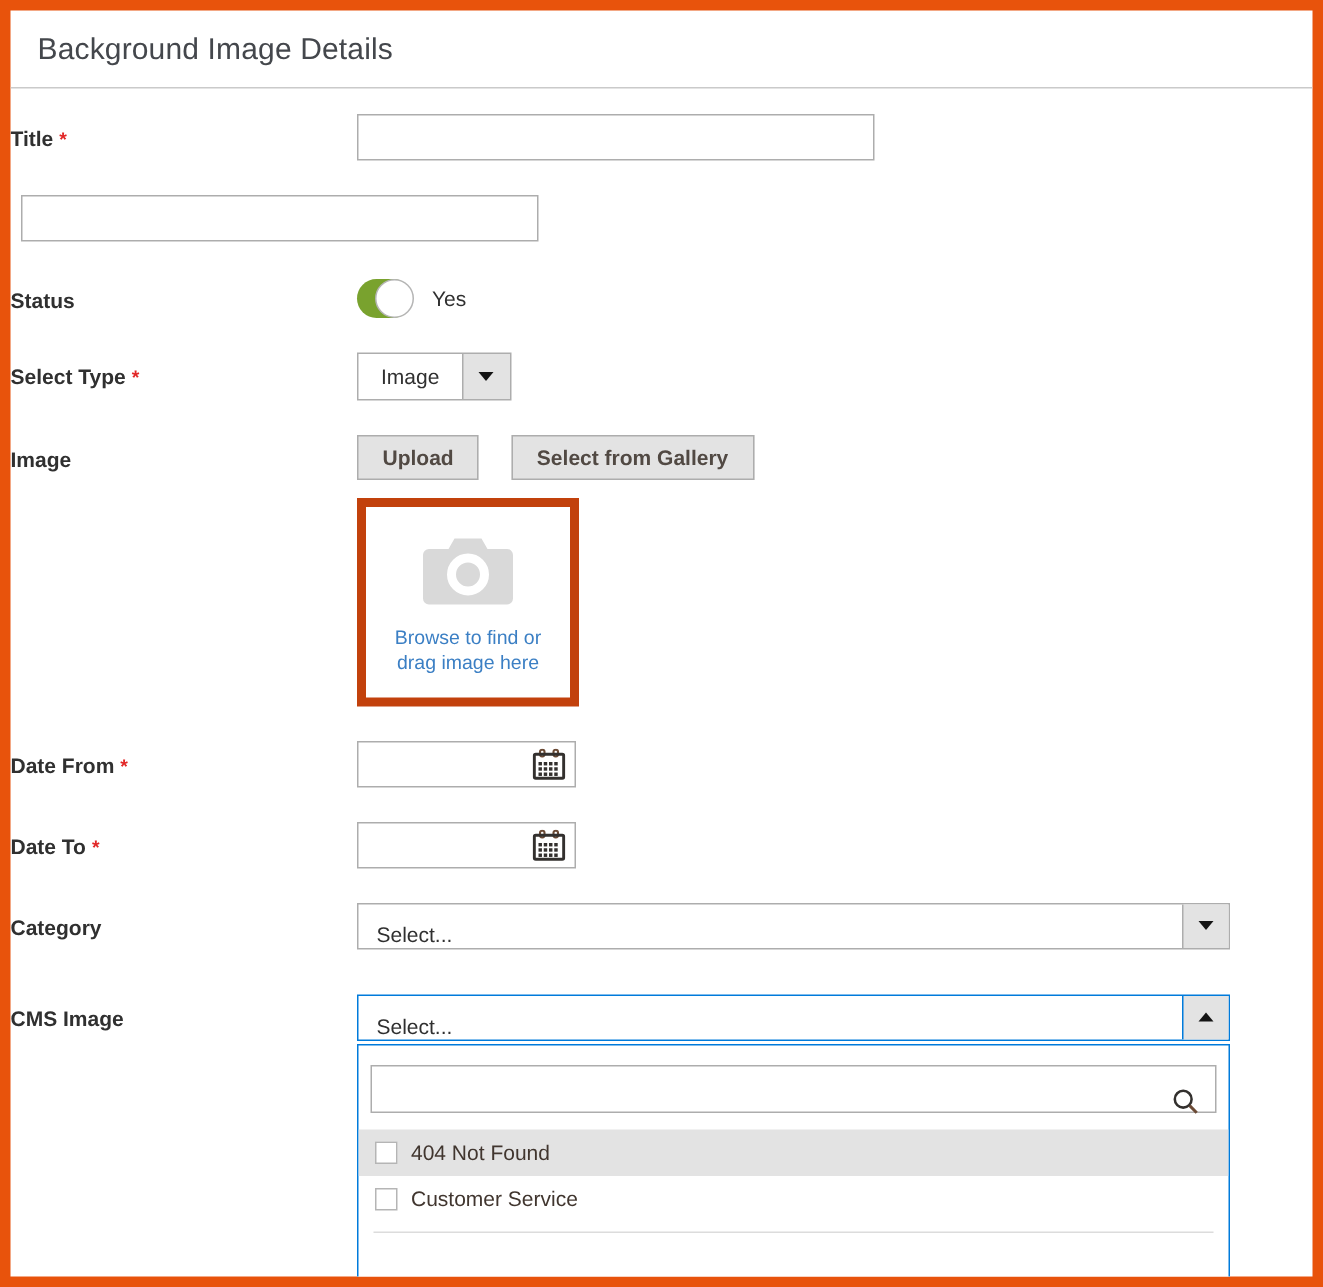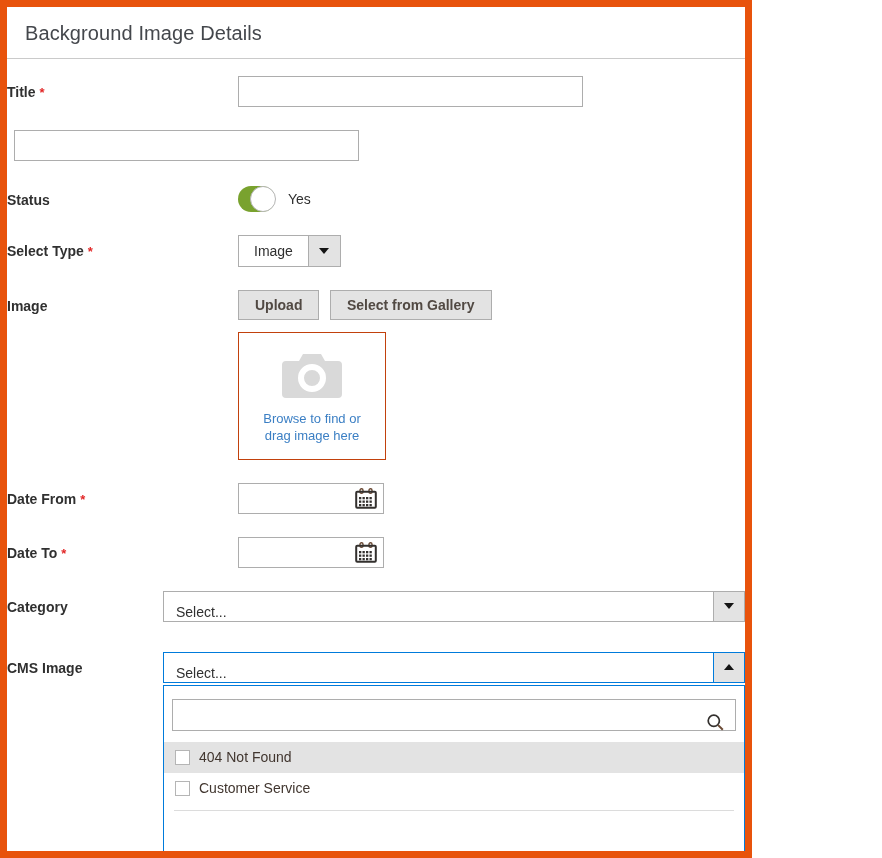--- a/index.html
+++ b/index.html
@@ -1,16 +1,16 @@
 <!DOCTYPE html>
 <html><head>
 <meta charset="utf-8">
 <style>
   html,body{margin:0;padding:0;background:#fff;font-family:"Liberation Sans",sans-serif;}
-  .page{width:752px;height:858px;box-sizing:border-box;border:7px solid #e8530c;background:#fff;overflow:hidden;}
+  .page{width:882px;height:858px;box-sizing:border-box;border:7px solid #e8530c;background:#fff;overflow:hidden;}
   .header{padding:15px 18px 13px;border-bottom:1px solid #cacaca;}
   .header h1{margin:0;font-size:20px;font-weight:400;color:#44474c;letter-spacing:.1px;}
   .form{padding-top:17px;}
   .row{display:flex;align-items:flex-start;margin-bottom:23px;}
   .row.mb-30{margin-bottom:30px;}
   .row.mb-0{margin-bottom:0;}
   .label-col{width:224px;box-sizing:border-box;text-align:left;padding-top:8px;font-size:14px;font-weight:600;color:#303030;}
   .req{color:#e22626;font-size:13px;margin-left:4px;}
   .field-col{margin-left:7px;}
   .text-input{height:31px;box-sizing:border-box;border:1px solid #adadad;background:#fff;font-size:14px;color:#303030;padding:0 10px;font-family:inherit;outline:none;}
@@ -21,23 +21,23 @@
   .toggle-label{margin-left:13px;font-size:14px;color:#303030;display:inline-block;vertical-align:middle;}
   .status-field{padding-top:2px;display:flex;align-items:center;}
   
   .mini-select{display:inline-flex;height:32px;box-sizing:border-box;border:1px solid #adadad;background:#fff;align-items:stretch;cursor:pointer;}
   .mini-select .value{display:flex;align-items:center;padding:0 15px;font-size:14px;color:#303030;}
   .arrow-btn{width:31px;background:#e3e3e3;border-left:1px solid #adadad;display:flex;align-items:center;justify-content:center;cursor:pointer;}
   .tri-down{width:0;height:0;border-left:5px solid transparent;border-right:5px solid transparent;border-top:6px solid #141414;}
   .tri-up{width:0;height:0;border-left:5px solid transparent;border-right:5px solid transparent;border-bottom:6px solid #141414;}
   
   .btn{background:#e3e3e3;border:1px solid #adadad;color:#514943;font-size:14px;font-weight:600;height:30px;padding:0 16px;cursor:pointer;font-family:inherit;}
-  .gallery-btn{margin-left:6px;}
-  
-  .dropzone{width:148px;box-sizing:border-box;border:1px solid #c2410c;background:#fff;margin-top:12px;padding:18px 0 14px;text-align:center;}
+  .gallery-btn{margin-left:17px;}
+  
+  .dropzone{width:148px;box-sizing:border-box;border:6px solid #c2410c;background:#fff;margin-top:12px;padding:18px 0 14px;text-align:center;}
   .dropzone-link{display:inline-block;width:122px;margin-top:8px;font-size:13px;line-height:1.3;color:#3b7fc4;cursor:pointer;}
   
   .date-wrap{position:relative;display:inline-block;}
   .date-input{width:146px;padding-right:36px;}
   .cal-btn{position:absolute;right:7px;top:5px;width:22px;height:21px;border:0;background:transparent;padding:0;cursor:pointer;}
   
   .wide-select{display:flex;width:582px;height:31px;box-sizing:border-box;border:1px solid #adadad;background:#fff;cursor:pointer;}
   .wide-select .value{flex:1;display:flex;align-items:center;padding:0 12px;font-size:14px;color:#303030;margin-top:11px;}
   .wide-select .arrow-btn{width:30px;}
   .wide-select.focused{border-color:#007bdb;}

